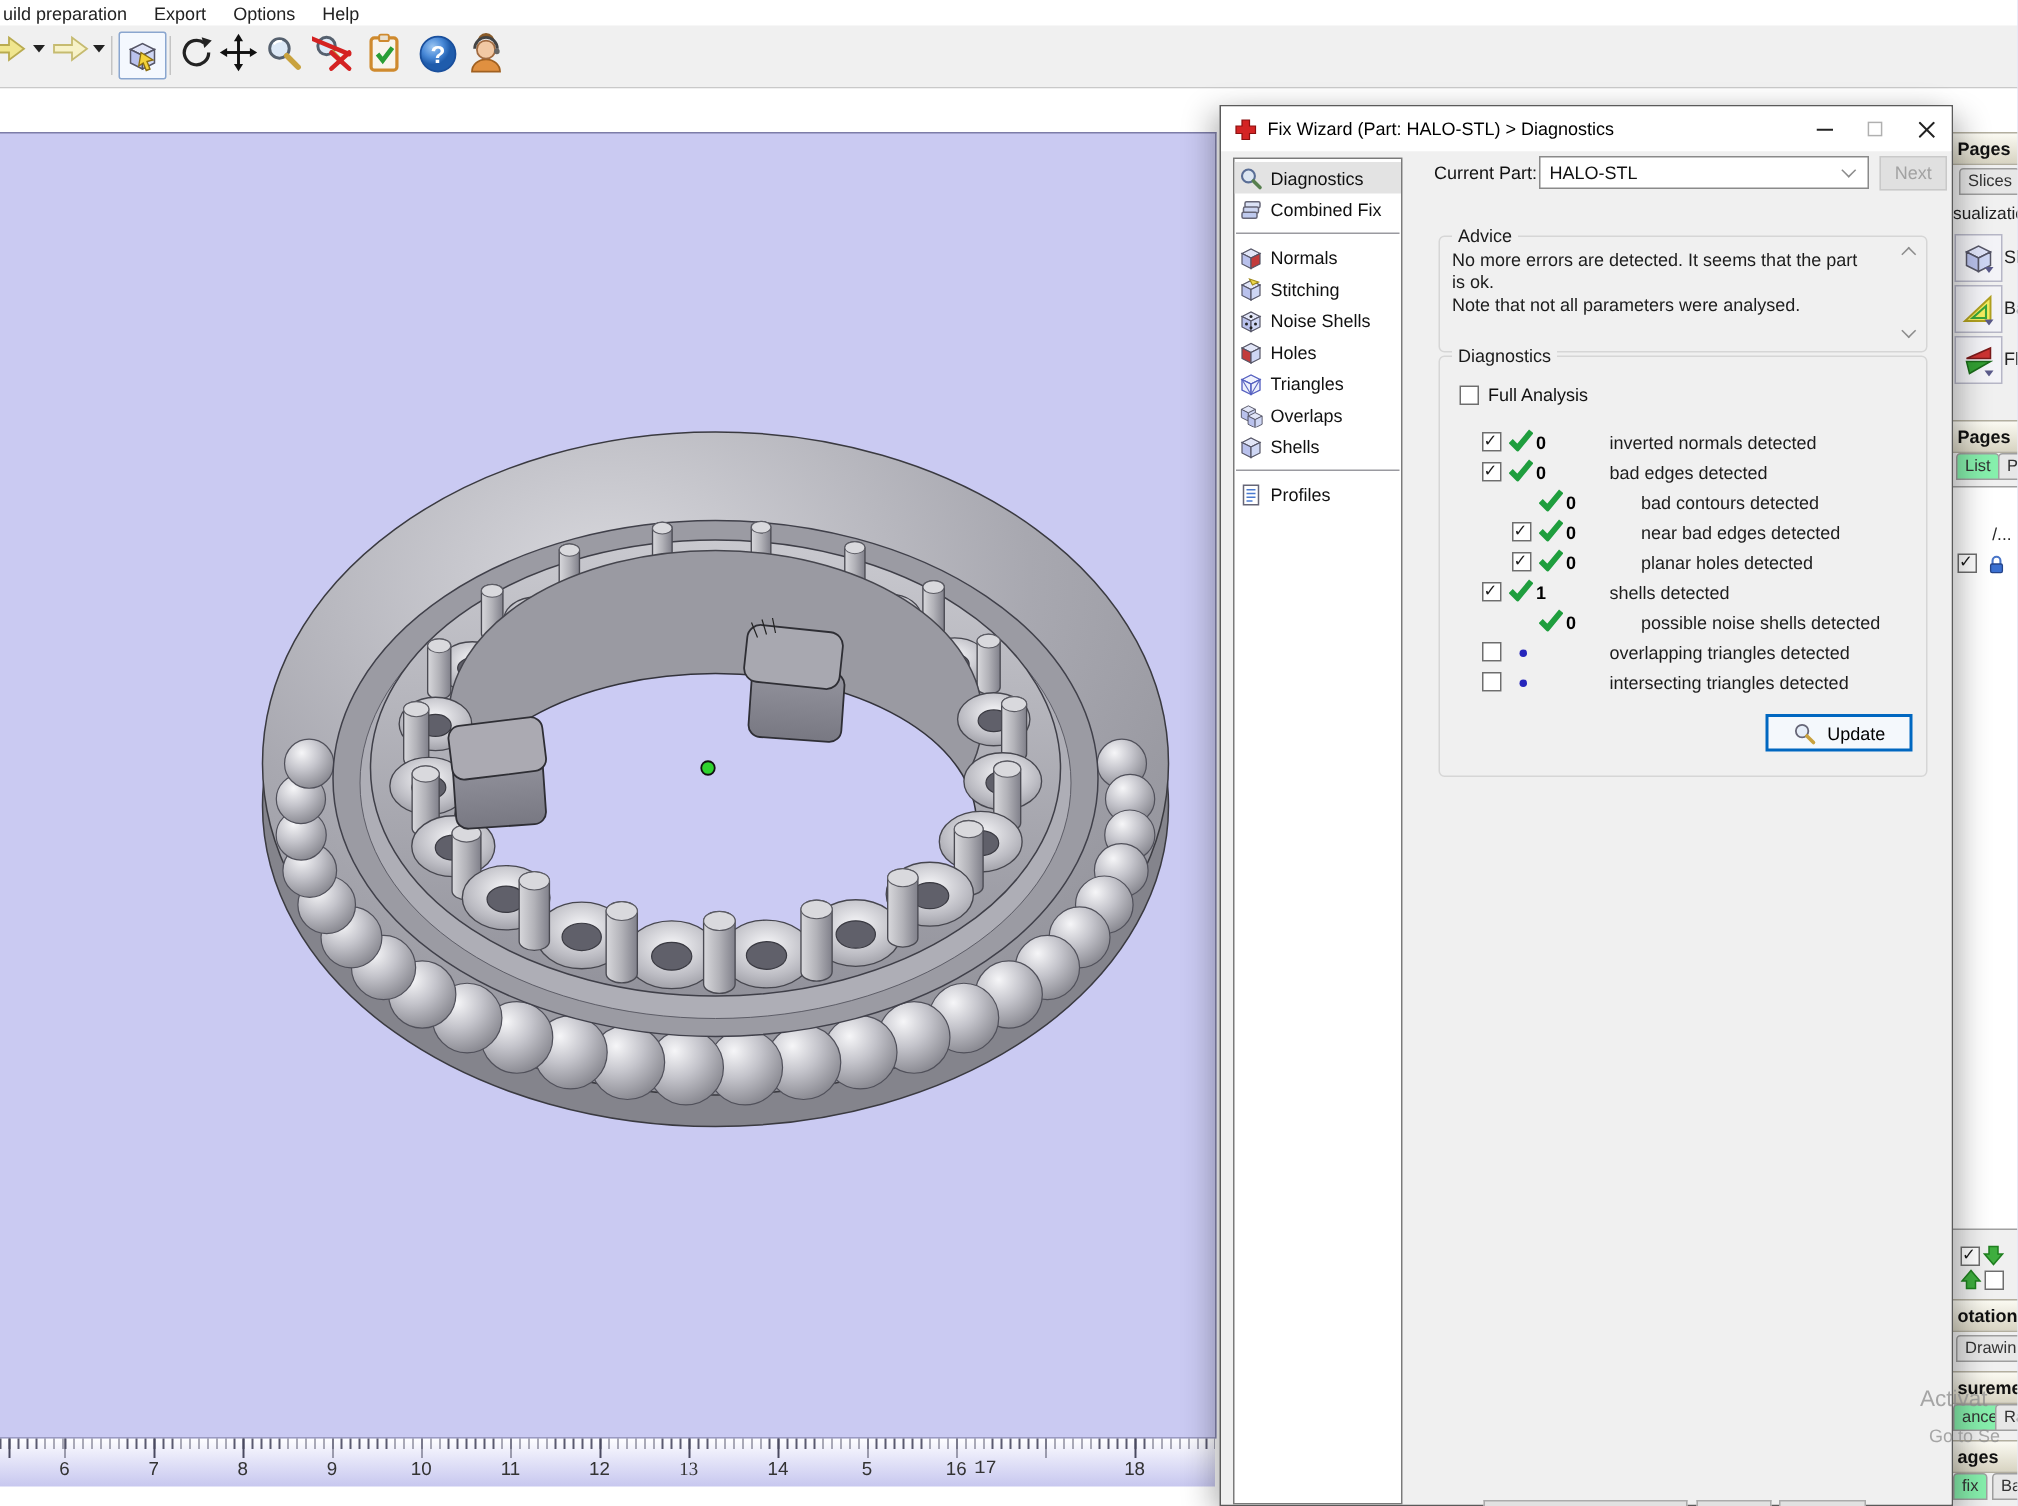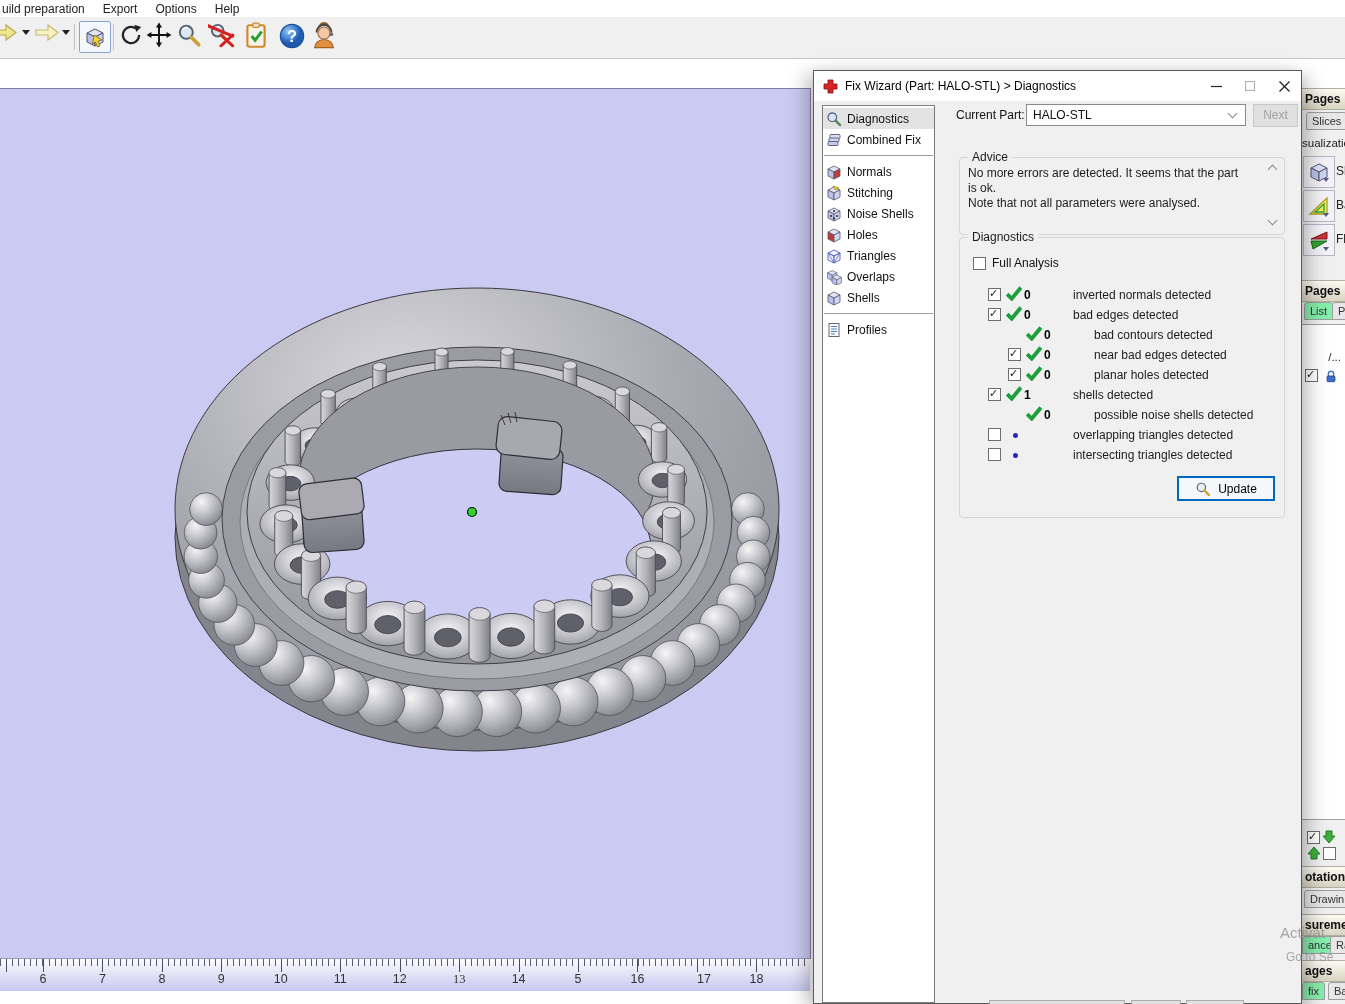--- a/index.html
+++ b/index.html
@@ -356,21 +356,21 @@
       <span class="ruler-num" style="left: 90.45px;">7</span>
       <span class="ruler-num" style="left: 149.9px;">8</span>
       <span class="ruler-num" style="left: 209.35px;">9</span>
       <span class="ruler-num" style="left: 268.8px;">10</span>
       <span class="ruler-num" style="left: 328.25px;">11</span>
       <span class="ruler-num" style="left: 387.7px;">12</span>
       <span class="ruler-num" style="left: 447.15px; font-family: Liberation Serif, serif;">13</span>
       <span class="ruler-num" style="left: 506.6px;">14</span>
       <span class="ruler-num" style="left: 566.05px;">5</span>
       <span class="ruler-num" style="left: 625.5px;">16</span>
-      <span class="ruler-num" style="left: 692px;">17</span>
+      <span class="ruler-num" style="left: 645px; font-family: Liberation Mono, monospace;">17</span>
       <span class="ruler-num" style="left: 744.4px;">18</span>
     </div>
 </div>
 
 <div id="right-panel" class="abs">
   <div class="rp-header" style="top:0">Pages</div>
   <div class="rp-tab" style="top:24px;left:4px">Slices</div>
   <div class="rp-label" style="top:49px;left:0">sualization</div>
 
   <div class="rp-btn" style="top:68px">

